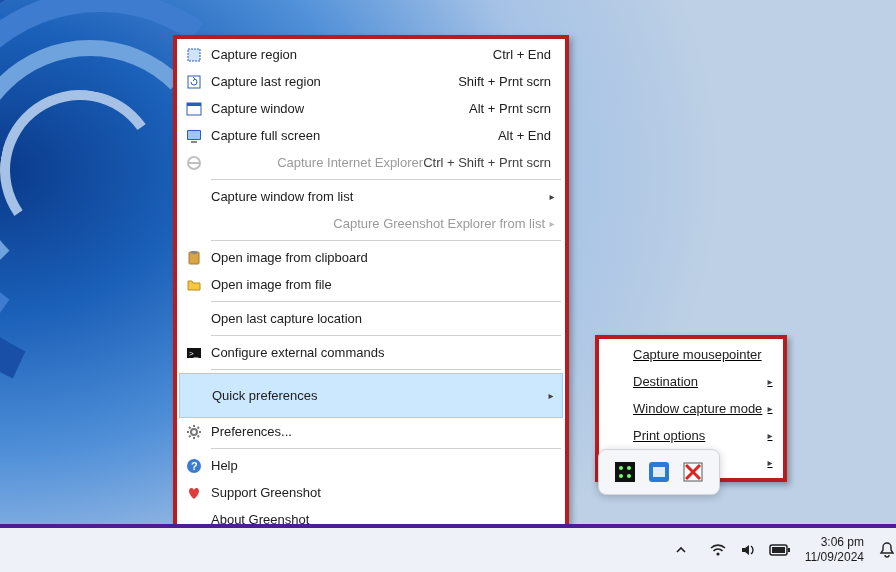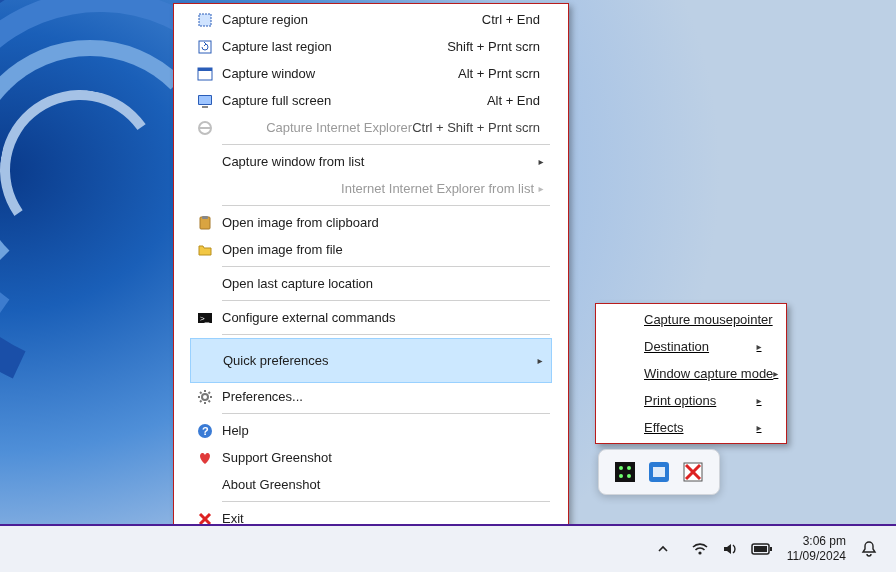--- a/index.html
+++ b/index.html
@@ -23,23 +23,24 @@
   border: 2px solid rgba(255,255,255,0.35);
 }
 .swirl.s1 { width: 460px; height: 460px; left: -120px; top: -60px; border-width: 30px; border-color: #1a4fa8 transparent transparent #1a4fa8; transform: rotate(-20deg);}
 .swirl.s2 { width: 360px; height: 360px; left: -80px; top: -10px; border-width: 22px; border-color: #3d7cce transparent transparent #3d7cce; transform: rotate(-10deg);}
 .swirl.s3 { width: 260px; height: 260px; left: -40px; top: 40px; border-width: 16px; border-color: #6fa3de transparent transparent #6fa3de; transform: rotate(0deg);}
 .swirl.s4 { width: 160px; height: 160px; left: 0px; top: 90px; border-width: 10px; border-color: #a5c2e6 transparent transparent #a5c2e6; transform: rotate(10deg);}
 
 .context-menu {
   position: absolute;
   background: #ffffff;
-  border: 1px solid #b91c1c;
+  border: 4px solid #b91c1c;
   box-shadow: 3px 3px 6px rgba(0,0,0,0.3);
-  padding: 2px 16px;
+  padding: 2px 2px;
+  margin-top: 32px;
 }
 .main-menu { left: 173px; top: 3px; width: 396px; }
 .sub-menu  { left: 595px; top: 303px; width: 192px; text-decoration: underline; }
 
 .menu-item {
   display: flex;
   align-items: center;
   height: 27px;
   padding: 0 4px 0 2px;
   cursor: default;
@@ -97,25 +98,24 @@
   gap: 14px;
 }
 .tray-icon { width: 20px; height: 20px; }
 
 
 .taskbar {
   position: absolute;
   left: 0; right: 0; bottom: 0;
   height: 48px;
   background: #eef1f7;
-  border-top: 2px solid #4c1d95;
+  border-top: 4px solid #4c1d95;
   display: flex;
   align-items: center;
   justify-content: flex-end;
-  padding-right: 18px;
   gap: 14px;
 }
 .chevron-up {
   width: 28px; height: 28px;
   display: flex; align-items: center; justify-content: center;
   cursor: pointer;
 }
 .systray-icons {
   display: flex;
   align-items: center;
@@ -206,21 +206,21 @@
   <div class="separator"></div>
 
   <div class="menu-item">
     <span class="icon-cell"></span>
     <span class="label">Capture window from list</span>
     <span class="arrow">▸</span>
   </div>
 
   <div class="menu-item disabled">
     <span class="icon-cell"></span>
-    <span class="label">Internet Internet Explorer from list</span>
+    <span class="label">Capture Greenshot Explorer from list</span>
     <span class="arrow" style="color:#bababa">▸</span>
   </div>
 
   <div class="separator"></div>
 
   <div class="menu-item">
     <span class="icon-cell">
       <svg width="16" height="16">
           <rect x="3" y="2" width="10" height="12" rx="1" fill="#d9a441" stroke="#a6792a"></rect>
           <rect x="5" y="1" width="6" height="3" rx="1" fill="#888"></rect>

